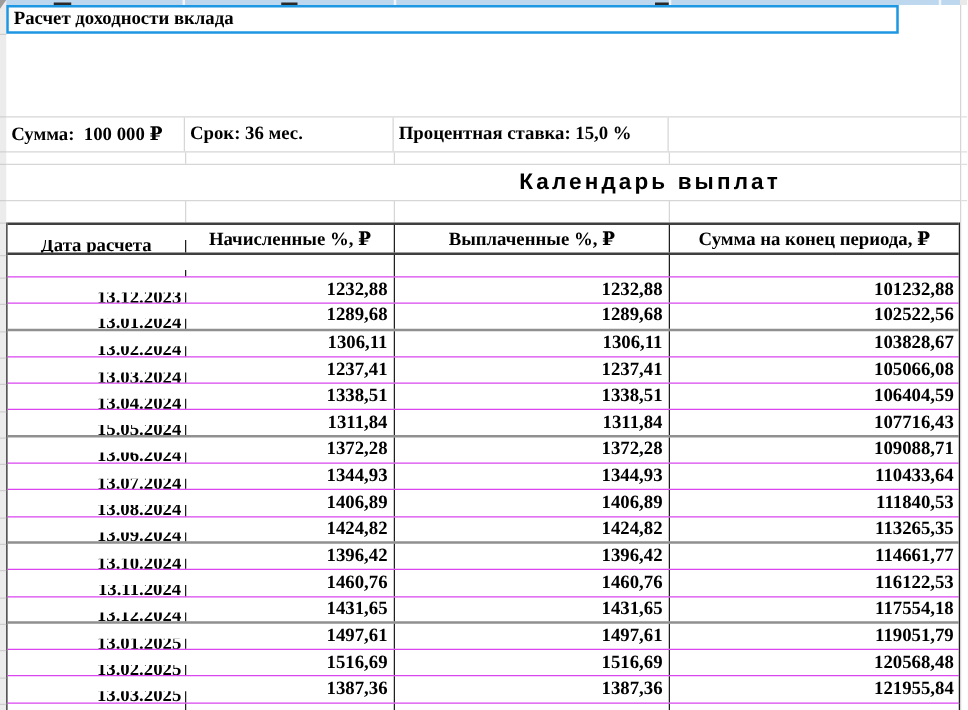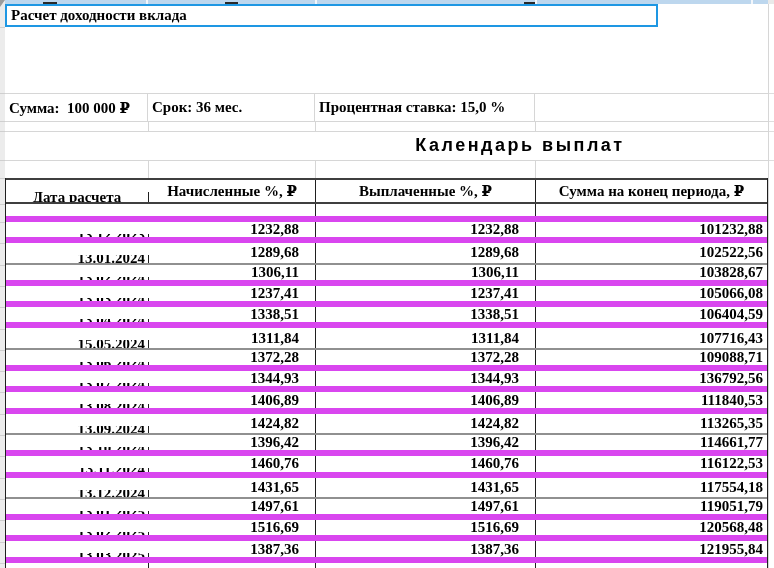--- a/index.html
+++ b/index.html
@@ -14,21 +14,21 @@
   .stub{position:absolute;left:0;width:5px;height:1px;background:#cfcfcf;}
   
   .top-strip{position:absolute;left:5px;top:0;width:763px;height:4px;background:var(--strip,#bdd7ee);}
   .top-strip .gap{position:absolute;top:0;width:2px;height:4px;background:#f2f6fb;}
   .top-strip .frag{position:absolute;bottom:0;height:2px;background:#2a2a2a;}
   .top-right-pad{position:absolute;left:768px;top:0;width:6px;height:4px;background:#e9e9e9;}
   
   .vmargin{position:absolute;left:768px;top:4px;width:1px;height:564px;background:var(--grid,#d6d6d6);}
   .rstub{position:absolute;left:769px;width:5px;height:1px;background:#dedede;}
   
-  .title-cell{position:absolute;left:5px;top:4px;width:653px;height:23px;box-sizing:border-box;
+  .title-cell{position:absolute;left:5px;top:4px;width:714px;height:23px;box-sizing:border-box;
     background:#fff;border:2px solid var(--sel,#1e97e3);display:flex;align-items:center;
     padding-left:4px;font-weight:bold;font-size:15px;}
   
   .params-row{position:absolute;left:5px;top:93px;width:763px;height:29px;display:flex;
     border-top:1px solid var(--grid,#d6d6d6);border-bottom:1px solid var(--grid,#d6d6d6);
     box-sizing:border-box;font-weight:bold;font-size:15px;}
   .params-row .pcell{border-right:1px solid var(--grid,#d6d6d6);display:flex;align-items:center;
     padding-left:4px;box-sizing:border-box;white-space:pre;overflow:hidden;}
   .pc1{width:143px;} .pc2{width:167px;} .pc3{width:220px;} .pc4{flex:1;border-right:none !important;}
   
@@ -36,31 +36,31 @@
   .vgrid{position:absolute;width:1px;background:var(--grid,#d6d6d6);}
   
   .calendar-row{position:absolute;left:5px;top:131px;width:763px;height:29px;}
   .calendar-title{position:absolute;left:258px;top:0;width:514px;height:29px;
     display:flex;align-items:center;justify-content:center;
     font-family:"Liberation Sans","DejaVu Sans",sans-serif;font-weight:bold;font-size:18px;
     letter-spacing:2.5px;white-space:nowrap;}
   
   .ptable{position:absolute;left:5px;top:178px;width:763px;box-sizing:border-box;
     border-left:1px solid #1f1f1f;border-right:1px solid #1f1f1f;background:#fff;}
-  .t-row{display:flex;box-sizing:border-box;border-bottom:6px solid #d946ef;height:21.3px;}
+  .t-row{display:flex;box-sizing:border-box;border-bottom:1px solid #d946ef;height:21.3px;}
   .t-row.thick{border-bottom:2px solid #909090;}
   .t-row.header{height:26px;border-top:2px solid #3f3f3f;border-bottom:2px solid #3f3f3f;}
   .t-row.spacer{height:18px;}
   .t-cell{box-sizing:border-box;border-right:1px solid #1f1f1f;overflow:hidden;white-space:nowrap;
     font-weight:bold;font-size:15px;display:flex;align-items:center;}
   .c1{width:143px;margin-top:12px;} .c2{width:167px;} .c3{width:220px;} .c4{flex:1;border-right:none !important;}
   .t-row.header .t-cell{justify-content:center;}
   .t-row.data .t-cell{justify-content:flex-end;}
   .t-row.data .c1{padding-right:3px;}
-  .t-row.data .c2,.t-row.data .c3{padding-right:16px;}
+  .t-row.data .c2,.t-row.data .c3{padding-right:5px;}
   .t-row.data .c4{padding-right:4px;}
   
   .sliver-tick{position:absolute;width:1px;height:5px;top:563px;background:#1f1f1f;}
 </style>
 </head>
 <body>
 
 <div class="sheet">
 
   <div class="left-strip"></div>
@@ -153,21 +153,21 @@
         <div class="t-row data">
           <div class="t-cell c1">13.06.2024</div>
           <div class="t-cell c2">1372,28</div>
           <div class="t-cell c3">1372,28</div>
           <div class="t-cell c4">109088,71</div>
         </div>
         <div class="t-row data">
           <div class="t-cell c1">13.07.2024</div>
           <div class="t-cell c2">1344,93</div>
           <div class="t-cell c3">1344,93</div>
-          <div class="t-cell c4">136792,56</div>
+          <div class="t-cell c4">110433,64</div>
         </div>
         <div class="t-row data">
           <div class="t-cell c1">13.08.2024</div>
           <div class="t-cell c2">1406,89</div>
           <div class="t-cell c3">1406,89</div>
           <div class="t-cell c4">111840,53</div>
         </div>
         <div class="t-row data thick">
           <div class="t-cell c1">13.09.2024</div>
           <div class="t-cell c2">1424,82</div>

